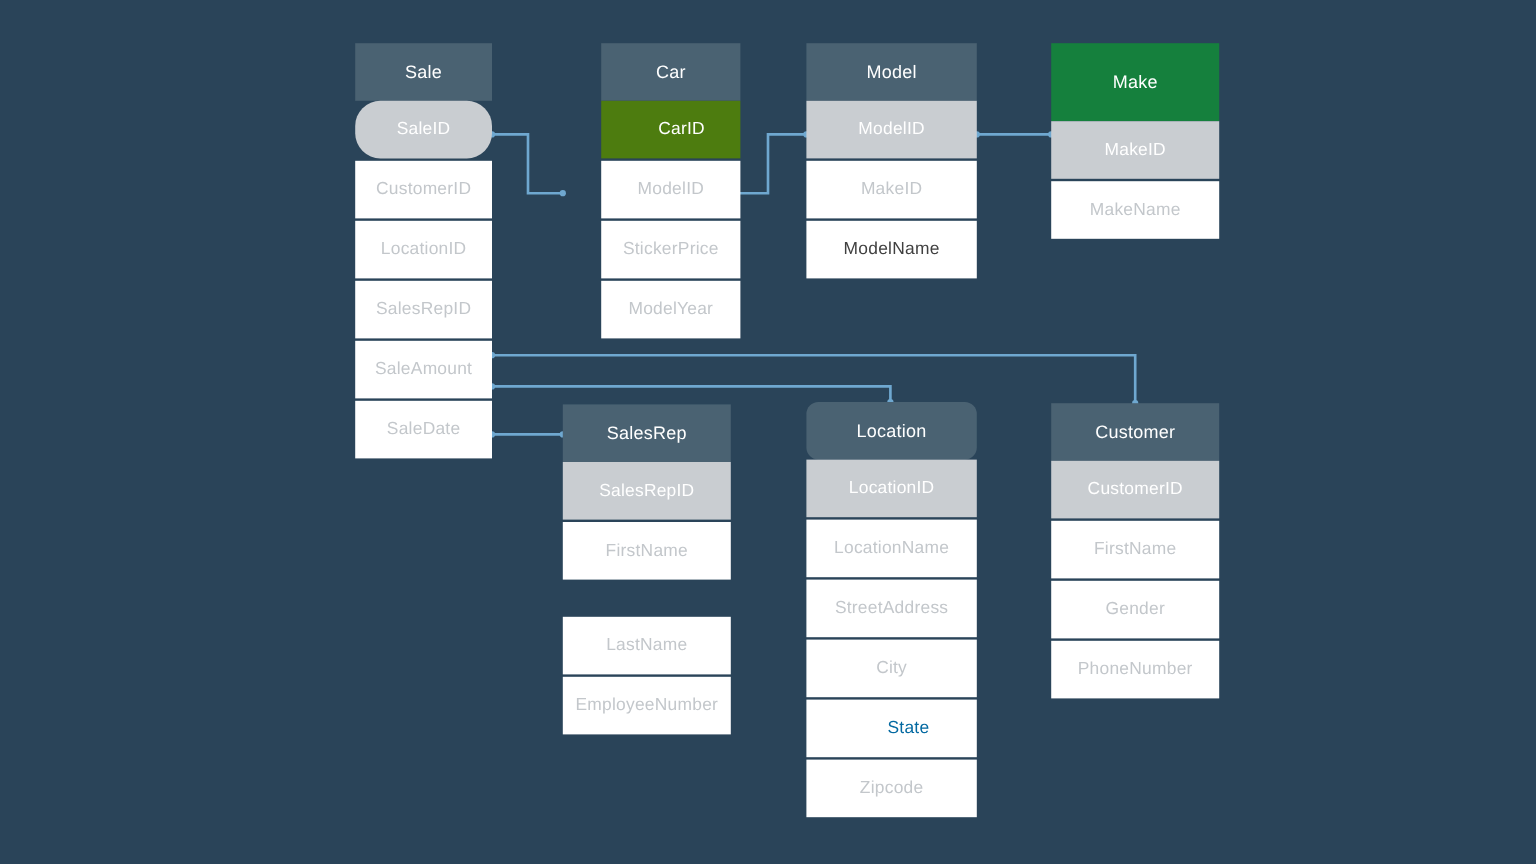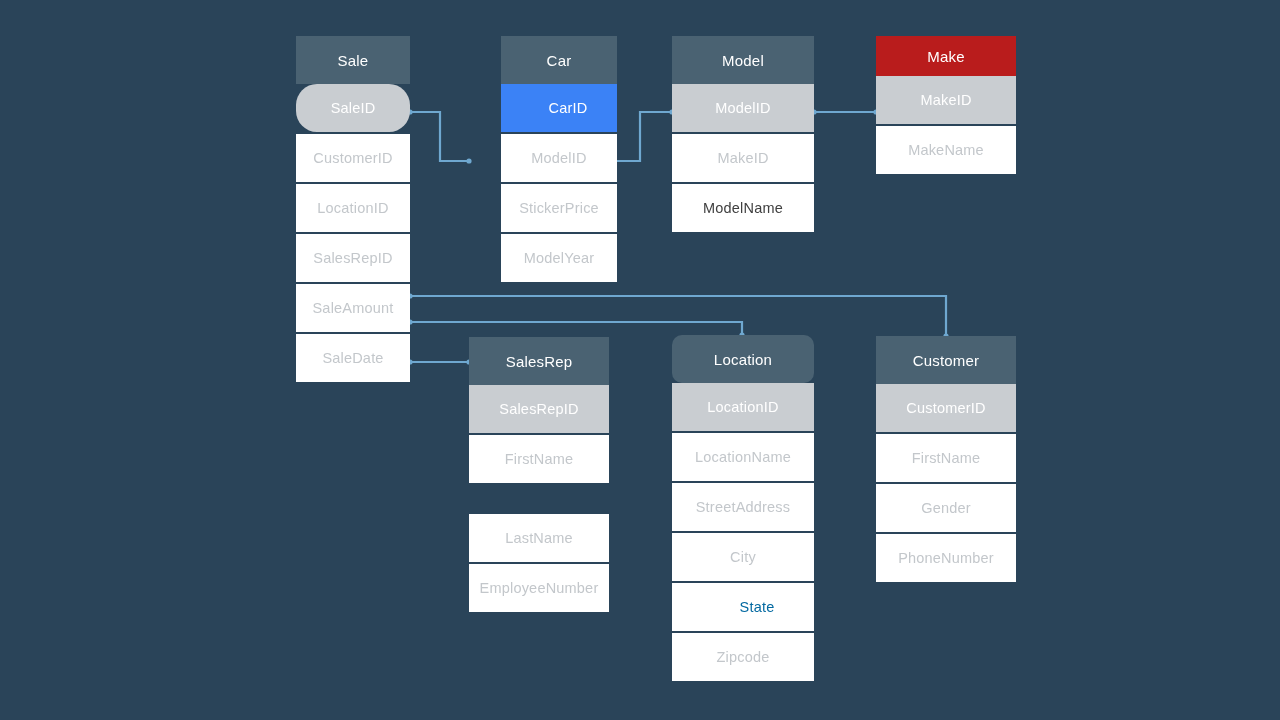--- a/index.html
+++ b/index.html
@@ -77,33 +77,33 @@
       <div class="thead" style="height: 48px; background: rgb(74, 98, 114);">Sale</div>
       <div class="row pk" style="height: 48px; background: rgb(201, 205, 209); border-radius: 21px;">SaleID</div>
       <div class="row" style="height: 48px; background: rgb(255, 255, 255); color: rgb(195, 199, 203);">CustomerID</div>
       <div class="row" style="height: 48px; background: rgb(255, 255, 255); color: rgb(195, 199, 203);">LocationID</div>
       <div class="row" style="height: 48px; background: rgb(255, 255, 255); color: rgb(195, 199, 203);">SalesRepID</div>
       <div class="row" style="height: 48px; background: rgb(255, 255, 255); color: rgb(195, 199, 203);">SaleAmount</div>
       <div class="row" style="height: 48px; background: rgb(255, 255, 255); color: rgb(195, 199, 203);">SaleDate</div>
     </div>
     <div class="table" style="left: 457px; top: 36px; width: 116px; margin-left: 44px;">
       <div class="thead" style="height: 48px; background: rgb(74, 98, 114);">Car</div>
-      <div class="row pk" style="height: 48px; background: #3b82f6; padding-left: 18px;">CarID</div>
+      <div class="row pk" style="height: 48px; background: #4d7c0f; padding-left: 18px;">CarID</div>
       <div class="row" style="height: 48px; background: rgb(255, 255, 255); color: rgb(195, 199, 203);">ModelID</div>
       <div class="row" style="height: 48px; background: rgb(255, 255, 255); color: rgb(195, 199, 203);">StickerPrice</div>
       <div class="row" style="height: 48px; background: rgb(255, 255, 255); color: rgb(195, 199, 203);">ModelYear</div>
     </div>
     <div class="table" style="left: 672px; top: 36px; width: 142px;">
       <div class="thead" style="height: 48px; background: rgb(74, 98, 114);">Model</div>
       <div class="row pk" style="height: 48px; background: rgb(201, 205, 209);">ModelID</div>
       <div class="row" style="height: 48px; background: rgb(255, 255, 255); color: rgb(195, 199, 203);">MakeID</div>
       <div class="row" style="height: 48px; background: rgb(255, 255, 255); color: #404040;">ModelName</div>
     </div>
     <div class="table" style="left: 876px; top: 36px; width: 140px;">
-      <div class="thead" style="height: 40px; background: #b91c1c;">Make</div>
+      <div class="thead" style="height: 65px; background: #15803d;">Make</div>
       <div class="row pk" style="height: 48px; background: rgb(201, 205, 209);">MakeID</div>
       <div class="row" style="height: 48px; background: rgb(255, 255, 255); color: rgb(195, 199, 203);">MakeName</div>
     </div>
     <div class="table" style="left: 469px; top: 337px; width: 140px;">
       <div class="thead" style="height: 48px; background: rgb(74, 98, 114); text-align: right;">SalesRep</div>
       <div class="row pk" style="height: 48px; background: rgb(201, 205, 209);">SalesRepID</div>
       <div class="row" style="height: 48px; background: rgb(255, 255, 255); color: rgb(195, 199, 203);">FirstName</div>
       <div class="row" style="height: 48px; background: rgb(255, 255, 255); color: rgb(195, 199, 203); margin-top: 31px;">LastName</div>
       <div class="row" style="height: 48px; background: rgb(255, 255, 255); color: rgb(195, 199, 203);">EmployeeNumber</div>
     </div>

